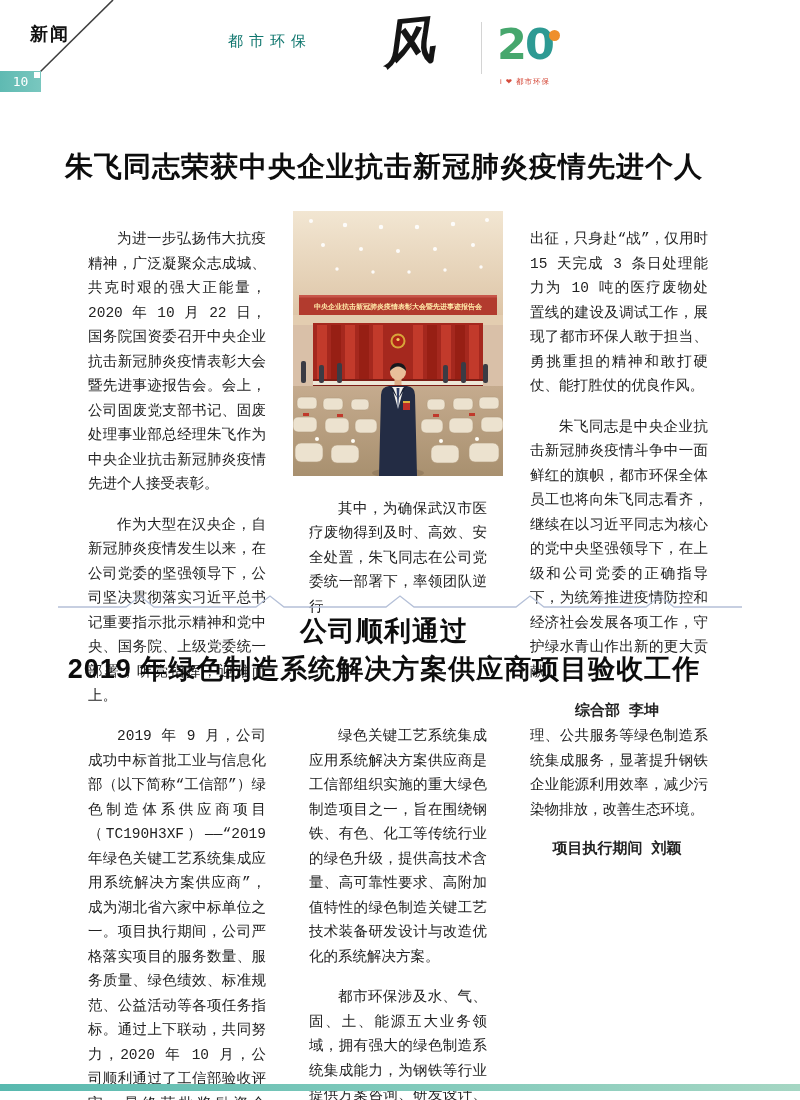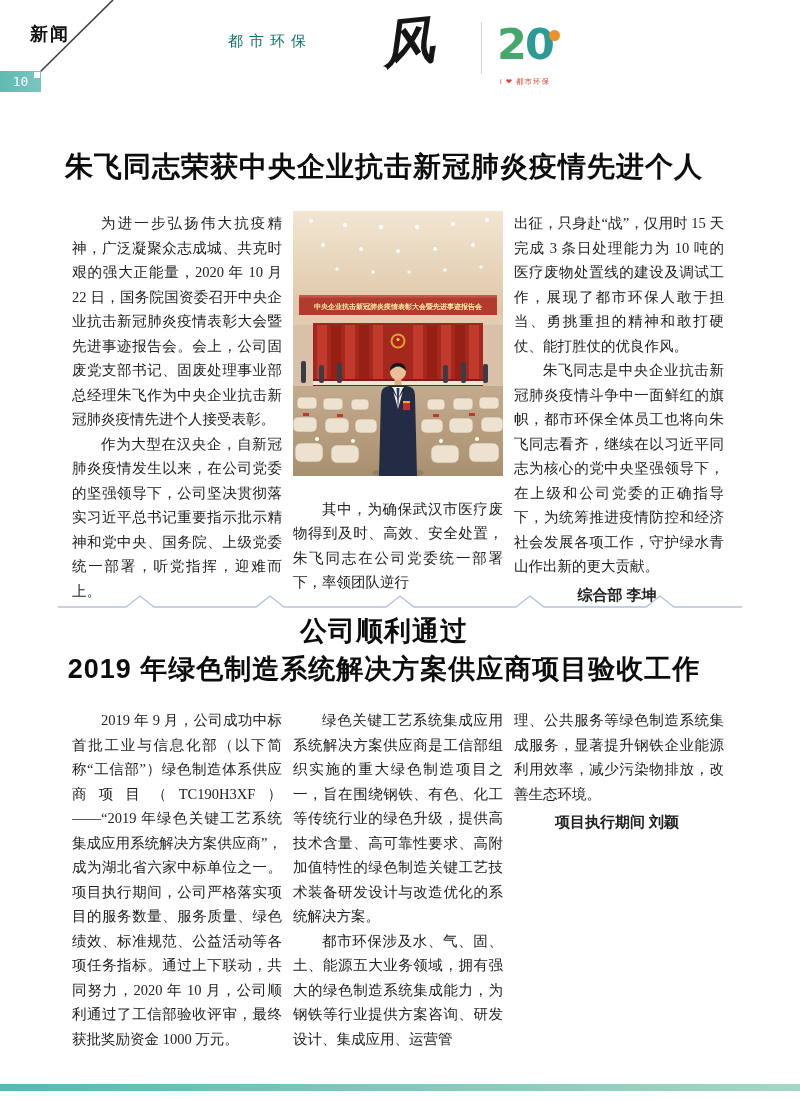--- a/index.html
+++ b/index.html
@@ -26,21 +26,21 @@
   .anniv-dot{position:absolute;left:52px;top:16px;width:11px;height:11px;border-radius:50%;background:#ef8f2b;}
   .anniv-tagline{position:absolute;left:500px;top:77px;font-size:7.5px;letter-spacing:1px;color:#d54a3a;
         font-family:"Liberation Sans","DejaVu Sans",sans-serif;}
 
   
   .a-title{position:absolute;left:24px;width:720px;text-align:center;
         font-family:"Liberation Sans","DejaVu Sans",sans-serif;font-weight:bold;color:#0d0d0d;
         font-size:28px;letter-spacing:1px;}
   .cols{position:absolute;left:72px;width:652px;display:flex;gap:11px;}
   .col{width:210px;font-size:14.5px;line-height:24.5px;text-align:justify;color:#222;}
-  .col p{margin:0;text-indent:2em;}
+  .col p{margin:16px;text-indent:2em;font-family:Liberation Mono, monospace;}
   .col p.noindent{text-indent:0;}
   .byline{font-family:"Liberation Sans","DejaVu Sans",sans-serif;font-weight:bold;font-size:15px;
         text-align:center;text-indent:0 !important;margin-top:4px !important;padding-right:4px;}
 
   
   .photo{width:210px;height:265px;overflow:hidden;background:#d9c0a8;}
   .caption{margin-top:13px !important;}
 
   
   .zigzag{position:absolute;left:58px;top:594px;width:684px;height:16px;}

